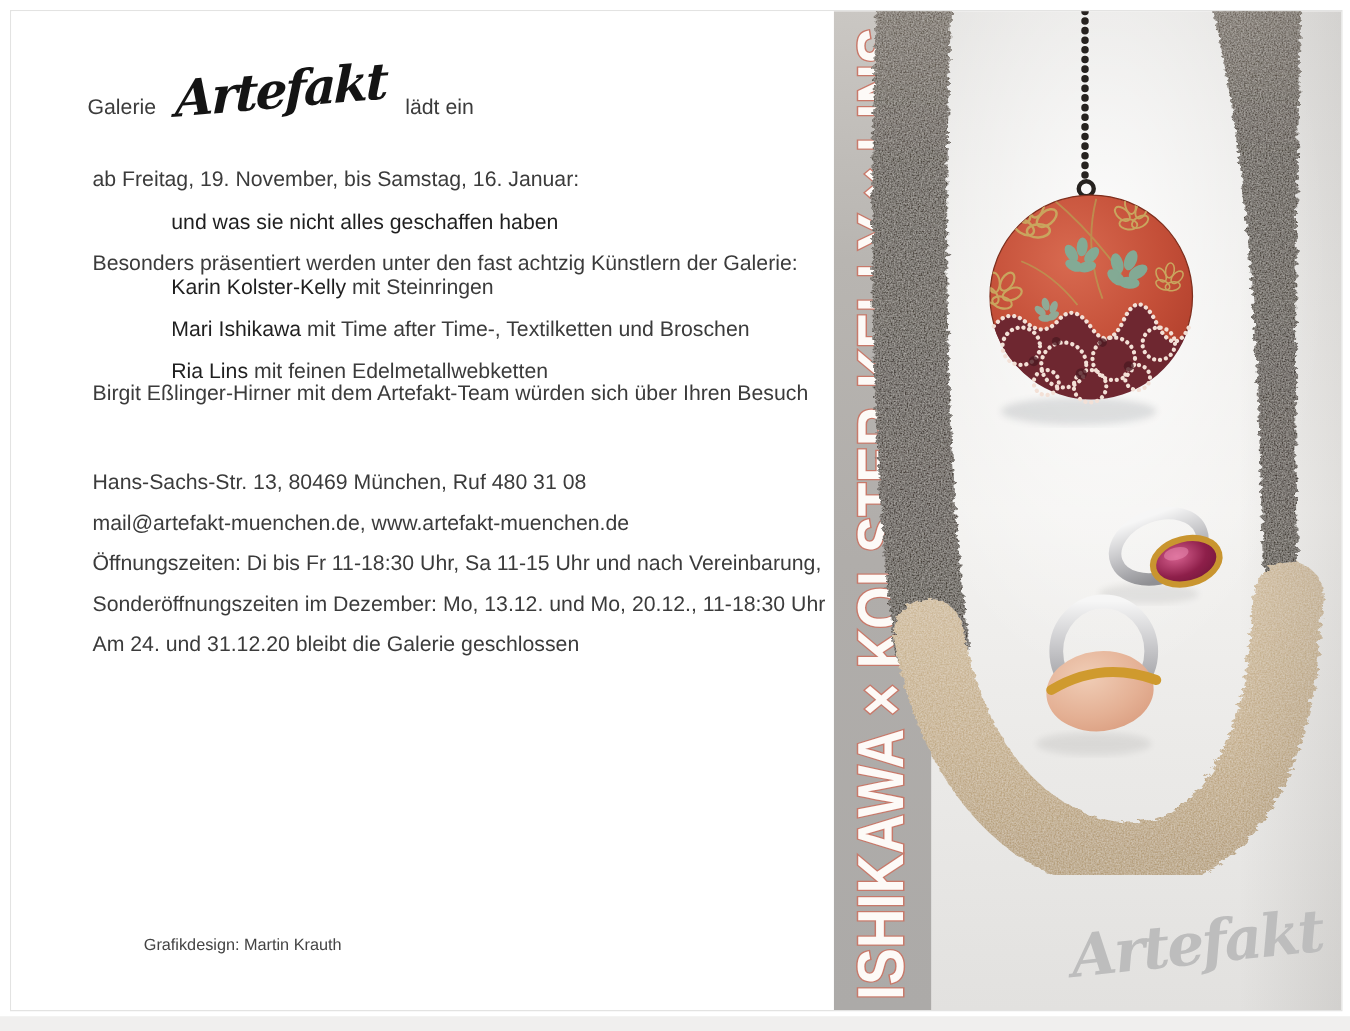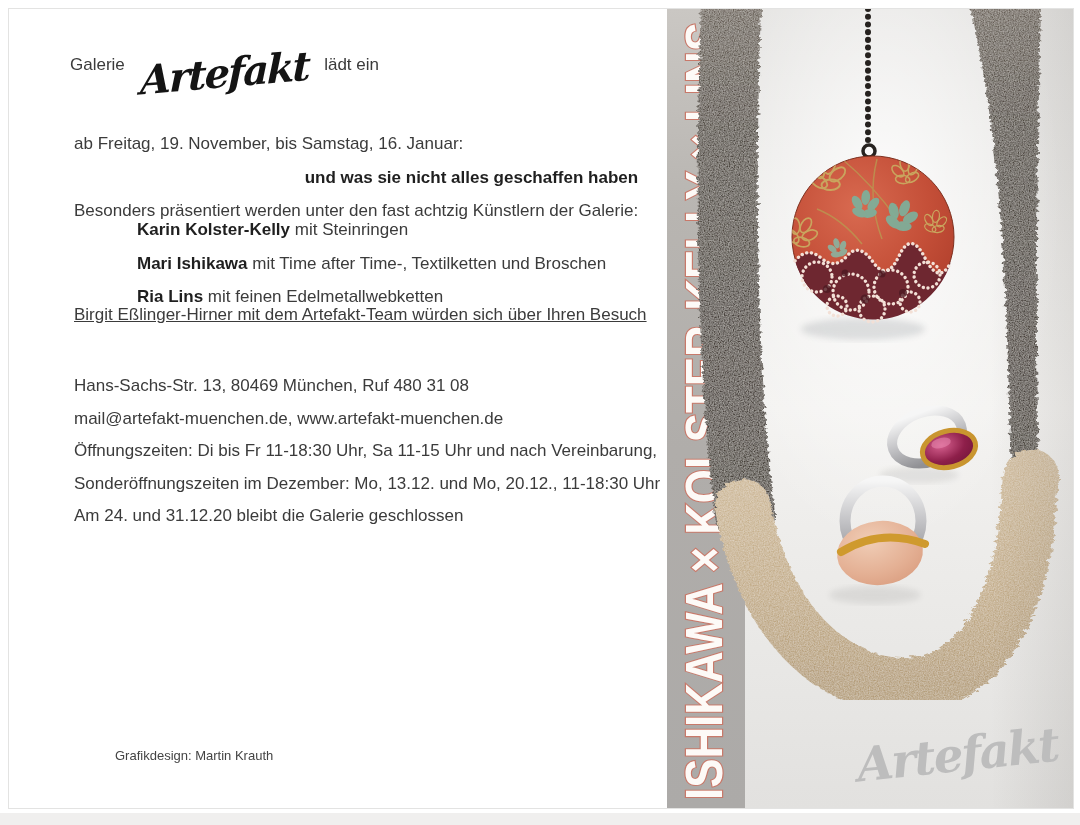--- a/index.html
+++ b/index.html
@@ -8,30 +8,30 @@
   .bottom-strip { position:absolute; left:0; top:813px; width:1080px; height:12px; background:#f0efee; }
   .card { position:absolute; left:8px; top:8px; width:1066px; height:801px;
           border:1px solid #e3e3e2; background:#ffffff; display:flex; }
   .left-page { position:relative; width:658px; height:100%; background:#ffffff; }
   .right-panel { position:relative; width:406px; height:100%; }
   .right-panel svg { display:block; }
 
   
   .blk { position:absolute; left:61px; color:#3b3b3b; font-size:17px; line-height:29.5px; }
   .blk p { margin:4px; }
-  .blk strong, .bold-line { color:#1f1f1f; font-weight:bold;text-align:right; }
-  .header-row { position:absolute; left:61px; top:46px; display:flex; align-items:flex-start; gap:15px;
+  .blk strong, .bold-line { color:#1f1f1f; font-weight:normal; }
+  .header-row { position:absolute; left:61px; top:46px; display:flex; align-items:flex-end; gap:15px;
                 color:#3b3b3b; font-size:17px; }
   .script-logo { font-family:"DejaVu Serif", serif; font-style:italic; font-weight:bold;
                  font-size:40px; color:#141414; letter-spacing:-2px;
                  transform:rotate(-5deg) skewX(-6deg); display:inline-block; margin-top:-6px; }
   .intro { top:116px; }
   .intro .bold-line { padding-left:63px; }
   .artists { top:202px; padding-left:63px; }
-  .closing { top:287px;text-decoration:underline; }
+  .closing { top:287px; }
   .contact { top:359px; line-height:28.6px; }
   .credit { position:absolute; left:61px; top:739px; font-size:13px; color:#444444;margin-left:45px; }
 </style>
 </head>
 <body>
 
 <div class="card">
 
   <div class="left-page">
 

